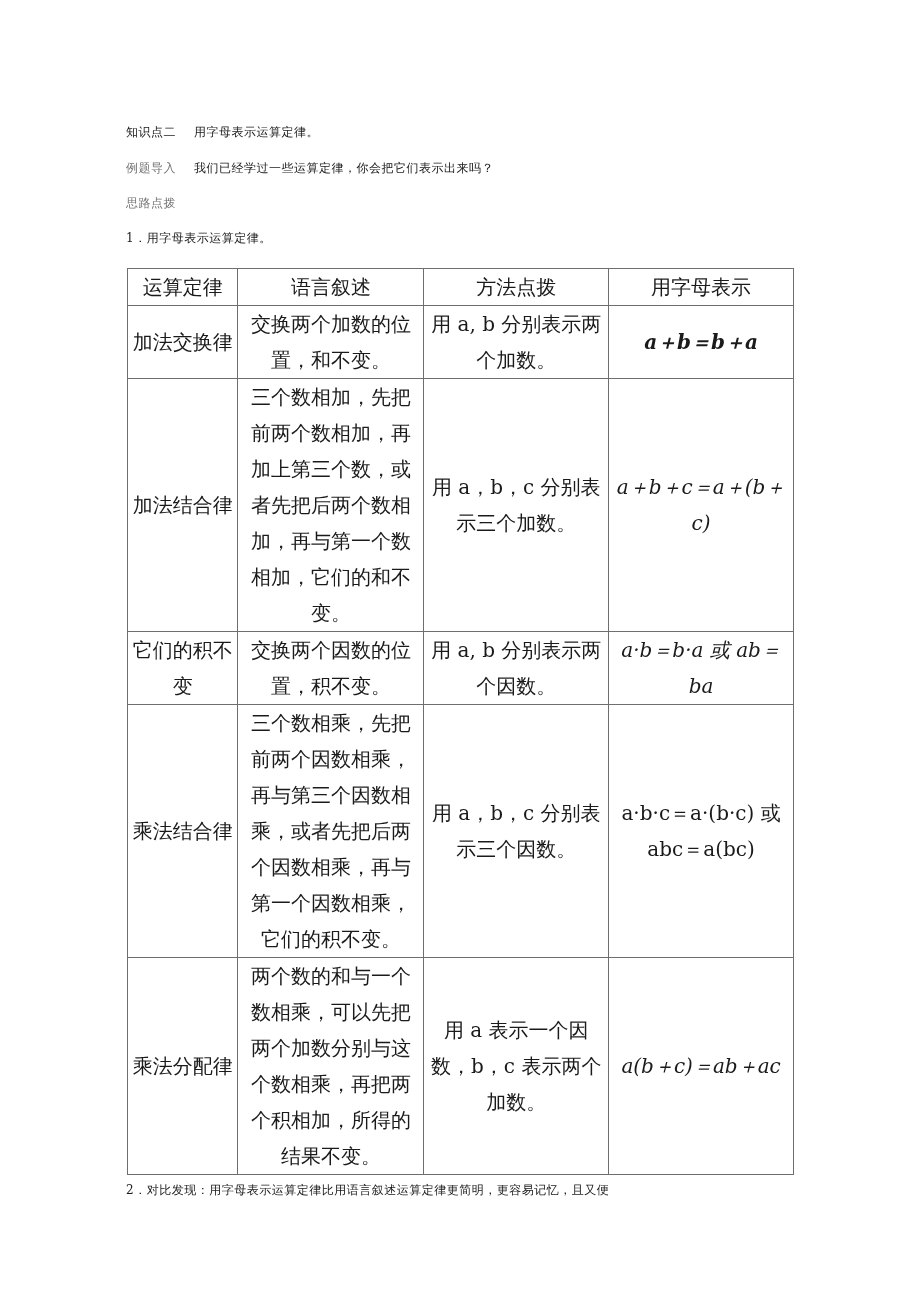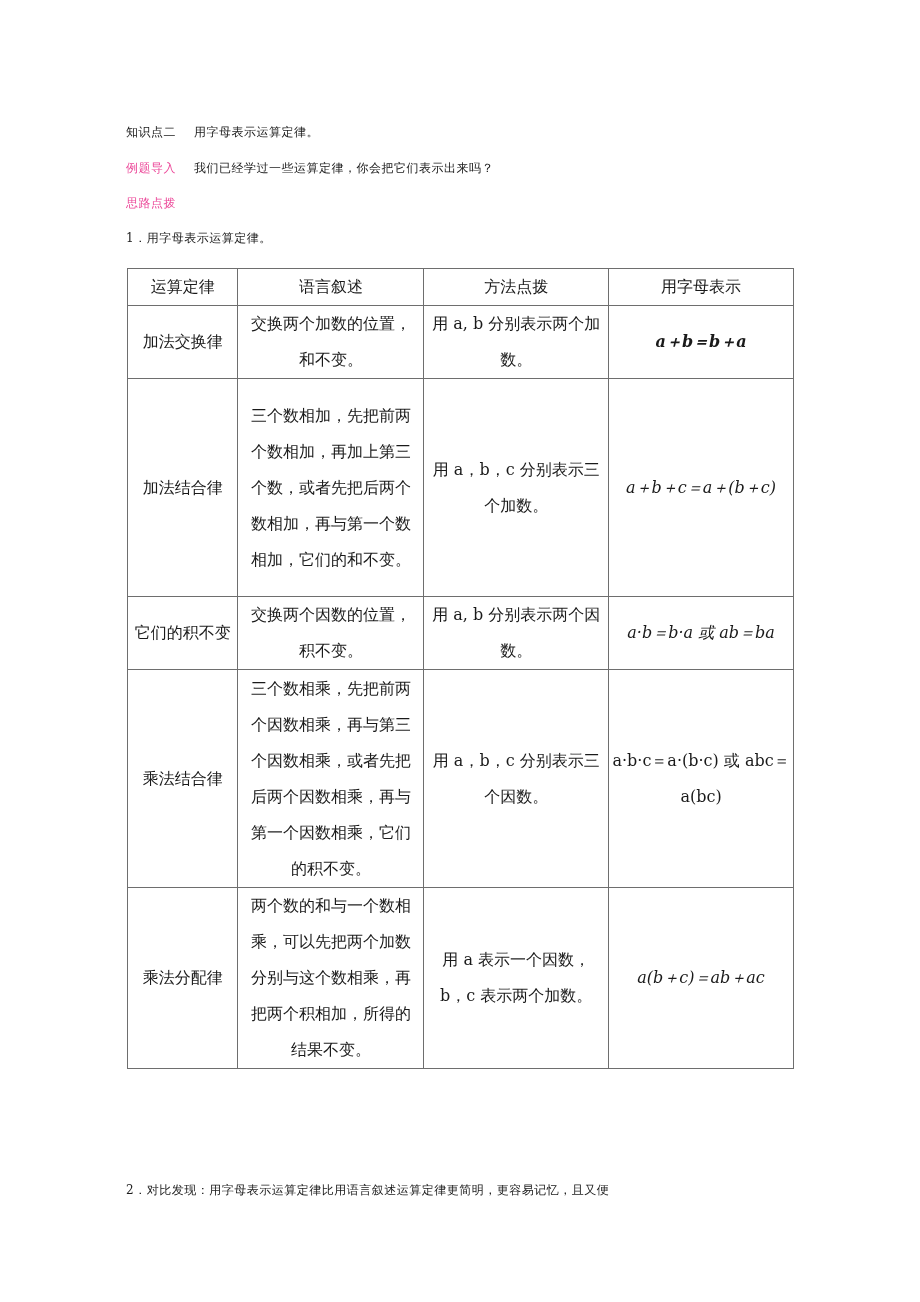--- a/index.html
+++ b/index.html
@@ -1,24 +1,24 @@
 <!DOCTYPE html>
 <html><head>
   <meta charset="utf-8">
   <style>
     html, body { margin: 0; padding: 0; background: #ffffff; }
     body { width: 920px; height: 1302px; position: relative; overflow: hidden;
       font-family: "DejaVu Serif", "Liberation Serif", serif; color: #1a1a1a; font-size: 16px; }
     .line { position: absolute; left: 126px; white-space: nowrap; font-size: 12px; letter-spacing: 0.5px; }
-    .cyan { color: #ec4899; }
+    .cyan { color: #737373; }
     .gap { display: inline-block; width: 18px; }
     table.laws { position: absolute; left: 127px; top: 268px; border-collapse: collapse;
       width: 667px; table-layout: fixed; }
     table.laws td, table.laws th { border: 1.5px solid #6e6e6e; padding: 0; text-align: center;
-      vertical-align: middle; font-weight: normal; font-size: 16px; line-height: 36px; }
+      vertical-align: middle; font-weight: normal; font-size: 20px; line-height: 36px; }
     .c1 { width: 110px; } .c2 { width: 185px; } .c3 { width: 184px; } .c4 { width: 184px; }
     .desc { padding: 0 6px !important; text-align: center; }
     .method { padding: 0 6px !important; }
   </style>
 </head>
 <body>
 
 <div class="line" style="top:124px;">
   <span>知识点二</span><span class="gap"></span><span>用字母表示运算定律。</span>
 </div>

